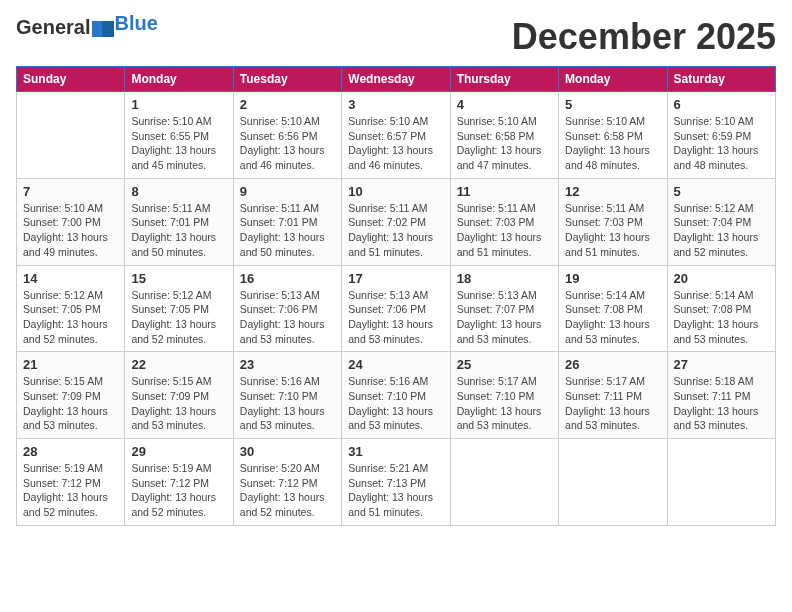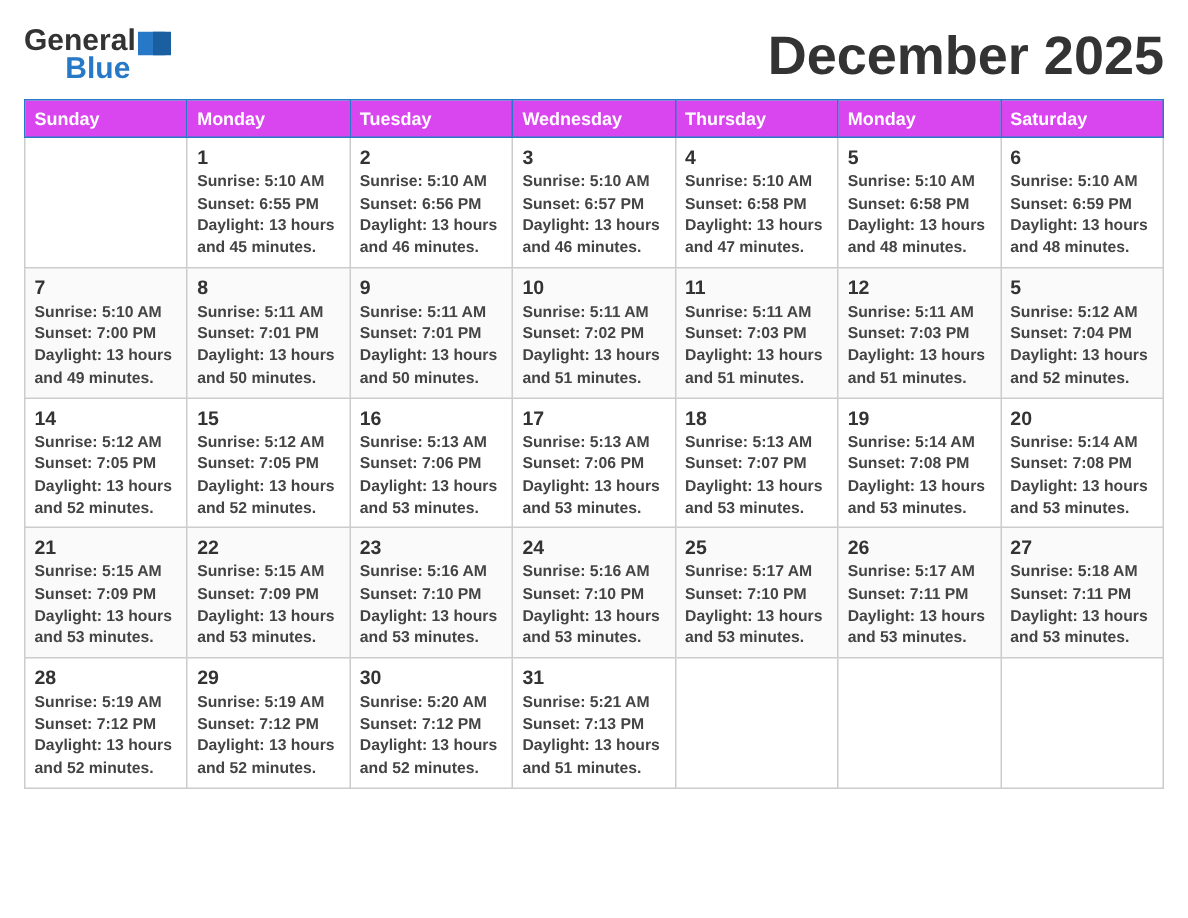--- a/index.html
+++ b/index.html
@@ -11,22 +11,22 @@
       padding: 16px;
     }
     .header {
       display: flex;
       align-items: flex-start;
       justify-content: space-between;
       margin-bottom: 4px;
     }
     .logo {
       display: flex;
-      flex-direction: column;
-      align-items: center;
+      flex-direction: row;
+      align-items: flex-start;
     }
     .title-block {
       text-align: center;
     }
     .month-title {
       font-size: 36px;
       font-weight: bold;
       color: #333;
     }
     .subtitle {
@@ -59,28 +59,27 @@
     .day-number {
       font-size: 13px;
       font-weight: bold;
       color: #333;
       margin-bottom: 2px;
     }
     .day-info {
       color: #444;
       font-size: 10.5px;
       line-height: 1.4;
-      font-weight: bold;
     }
     .empty-cell {
       background: #f9f9f9;
     }
     tr:nth-child(even) td { background: #fafafa; }
     tr:nth-child(odd) td { background: #fff; }
-    .calendar thead tr th { background: #d946ef; }
+    .calendar thead tr th { background: #be185d; }
   </style>
 </head>
 <body>
 
 <div class="header">
   <div class="logo">
     <div style="display:flex;align-items:center;">
       <span style="font-size:20px;font-weight:bold;color:#333;">General</span>
       <svg width="22" height="16" viewBox="0 0 22 16" style="margin-left:2px;margin-top:2px;">
         <polygon points="0,16 18,16 22,8 18,0 0,0" fill="#2878c8"></polygon>

